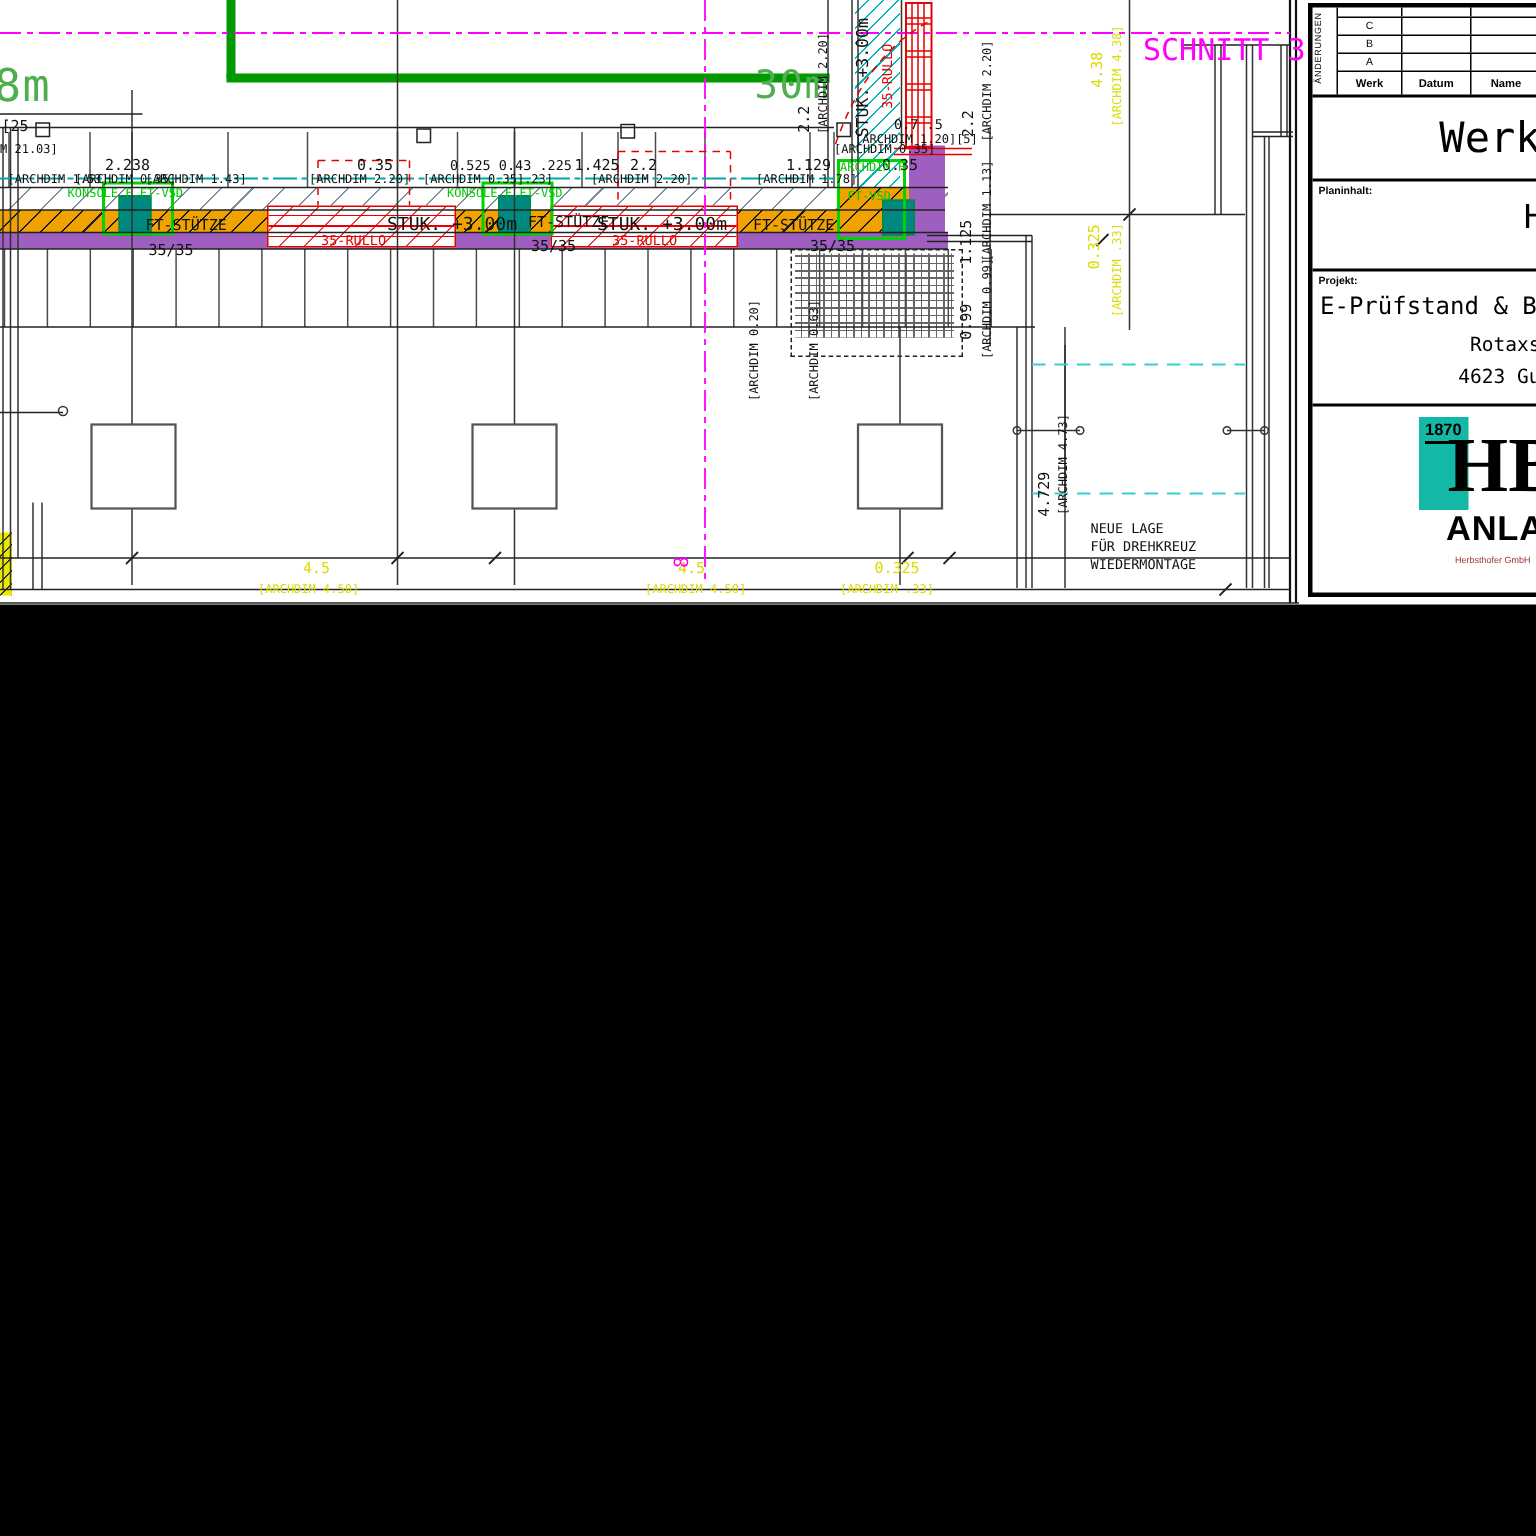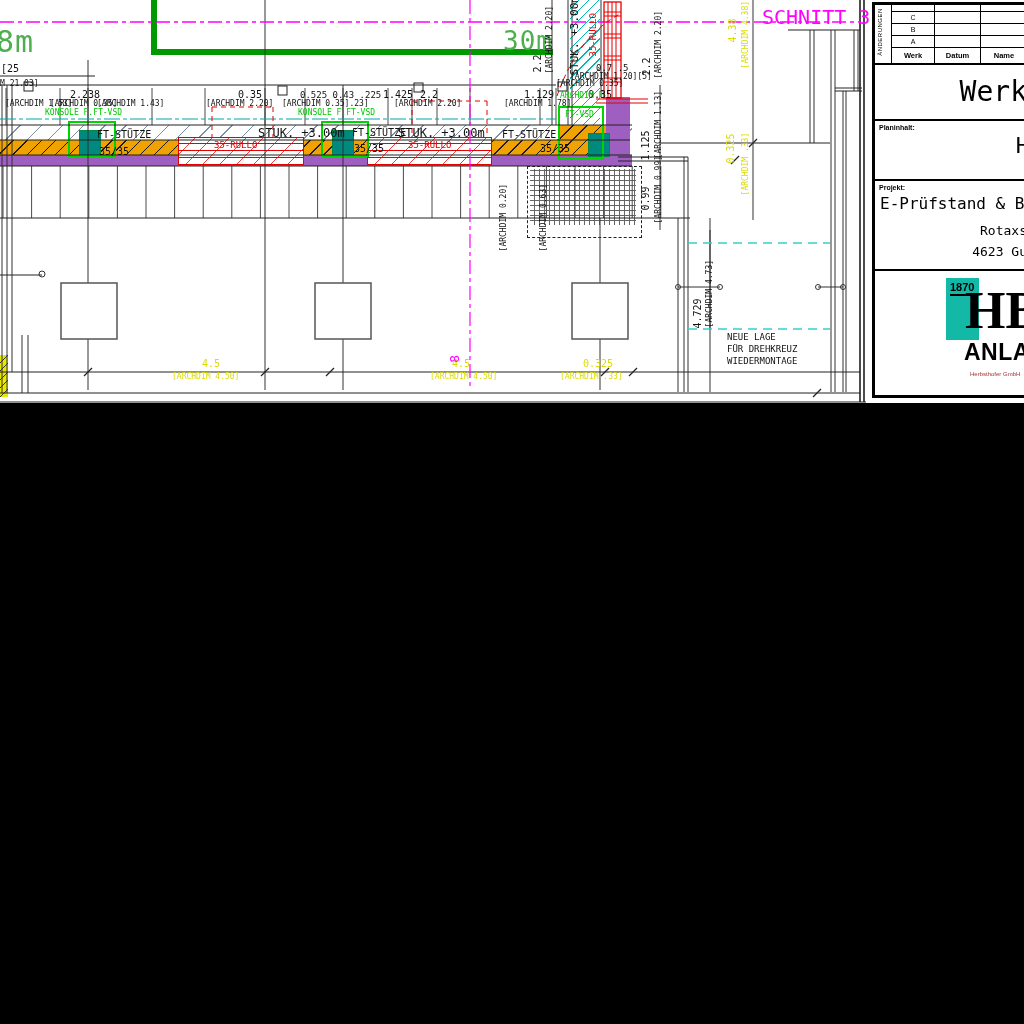--- a/index.html
+++ b/index.html
@@ -56,21 +56,21 @@
   .tb-proj-street{position:absolute;right:0px;top:42px;font-family:"DejaVu Sans Mono",monospace;font-size:13px;white-space:nowrap;}
   .tb-proj-city{position:absolute;right:0px;top:63px;font-family:"DejaVu Sans Mono",monospace;font-size:13px;white-space:nowrap;}
   .tb-logo{position:absolute;left:0;top:266px;width:152px;height:124px;}
   .logo-yellow{position:absolute;left:71px;top:7px;width:33px;height:62px;background:#14b8a6;}
   .logo-year{position:absolute;left:4px;top:3px;font-size:11px;font-weight:bold;border-bottom:2px solid #000;padding-bottom:1px;}
   .logo-monogram{position:absolute;left:90px;top:14px;font-family:"Liberation Serif",serif;
                  font-weight:bold;font-size:52px;line-height:1;white-space:nowrap;}
   .logo-brand{position:absolute;left:89px;top:68px;font-size:23px;font-weight:bold;letter-spacing:.5px;white-space:nowrap;}
   .logo-sub{position:absolute;left:95px;top:100px;font-size:6px;color:#a33333;white-space:nowrap;}
   #linework{position:absolute;left:0;top:0;}
-  #annotations{position:absolute;left:0;top:0;width:1024px;height:403px;text-decoration:underline;}
+  #annotations{position:absolute;left:0;top:16px;width:1024px;height:403px;text-decoration:underline;}
 </style>
 </head>
 <body>
 
 <div id="screen">
   <div id="sheet">
 
     <div class="abs hatch-top" style="left:0;top:125px;width:632px;height:15px"></div>
     <div class="abs hatch-orange" style="left:0;top:140px;width:630px;height:15px"></div>
     <div class="abs band-purple" style="left:0;top:155px;width:632px;height:11px"></div>

